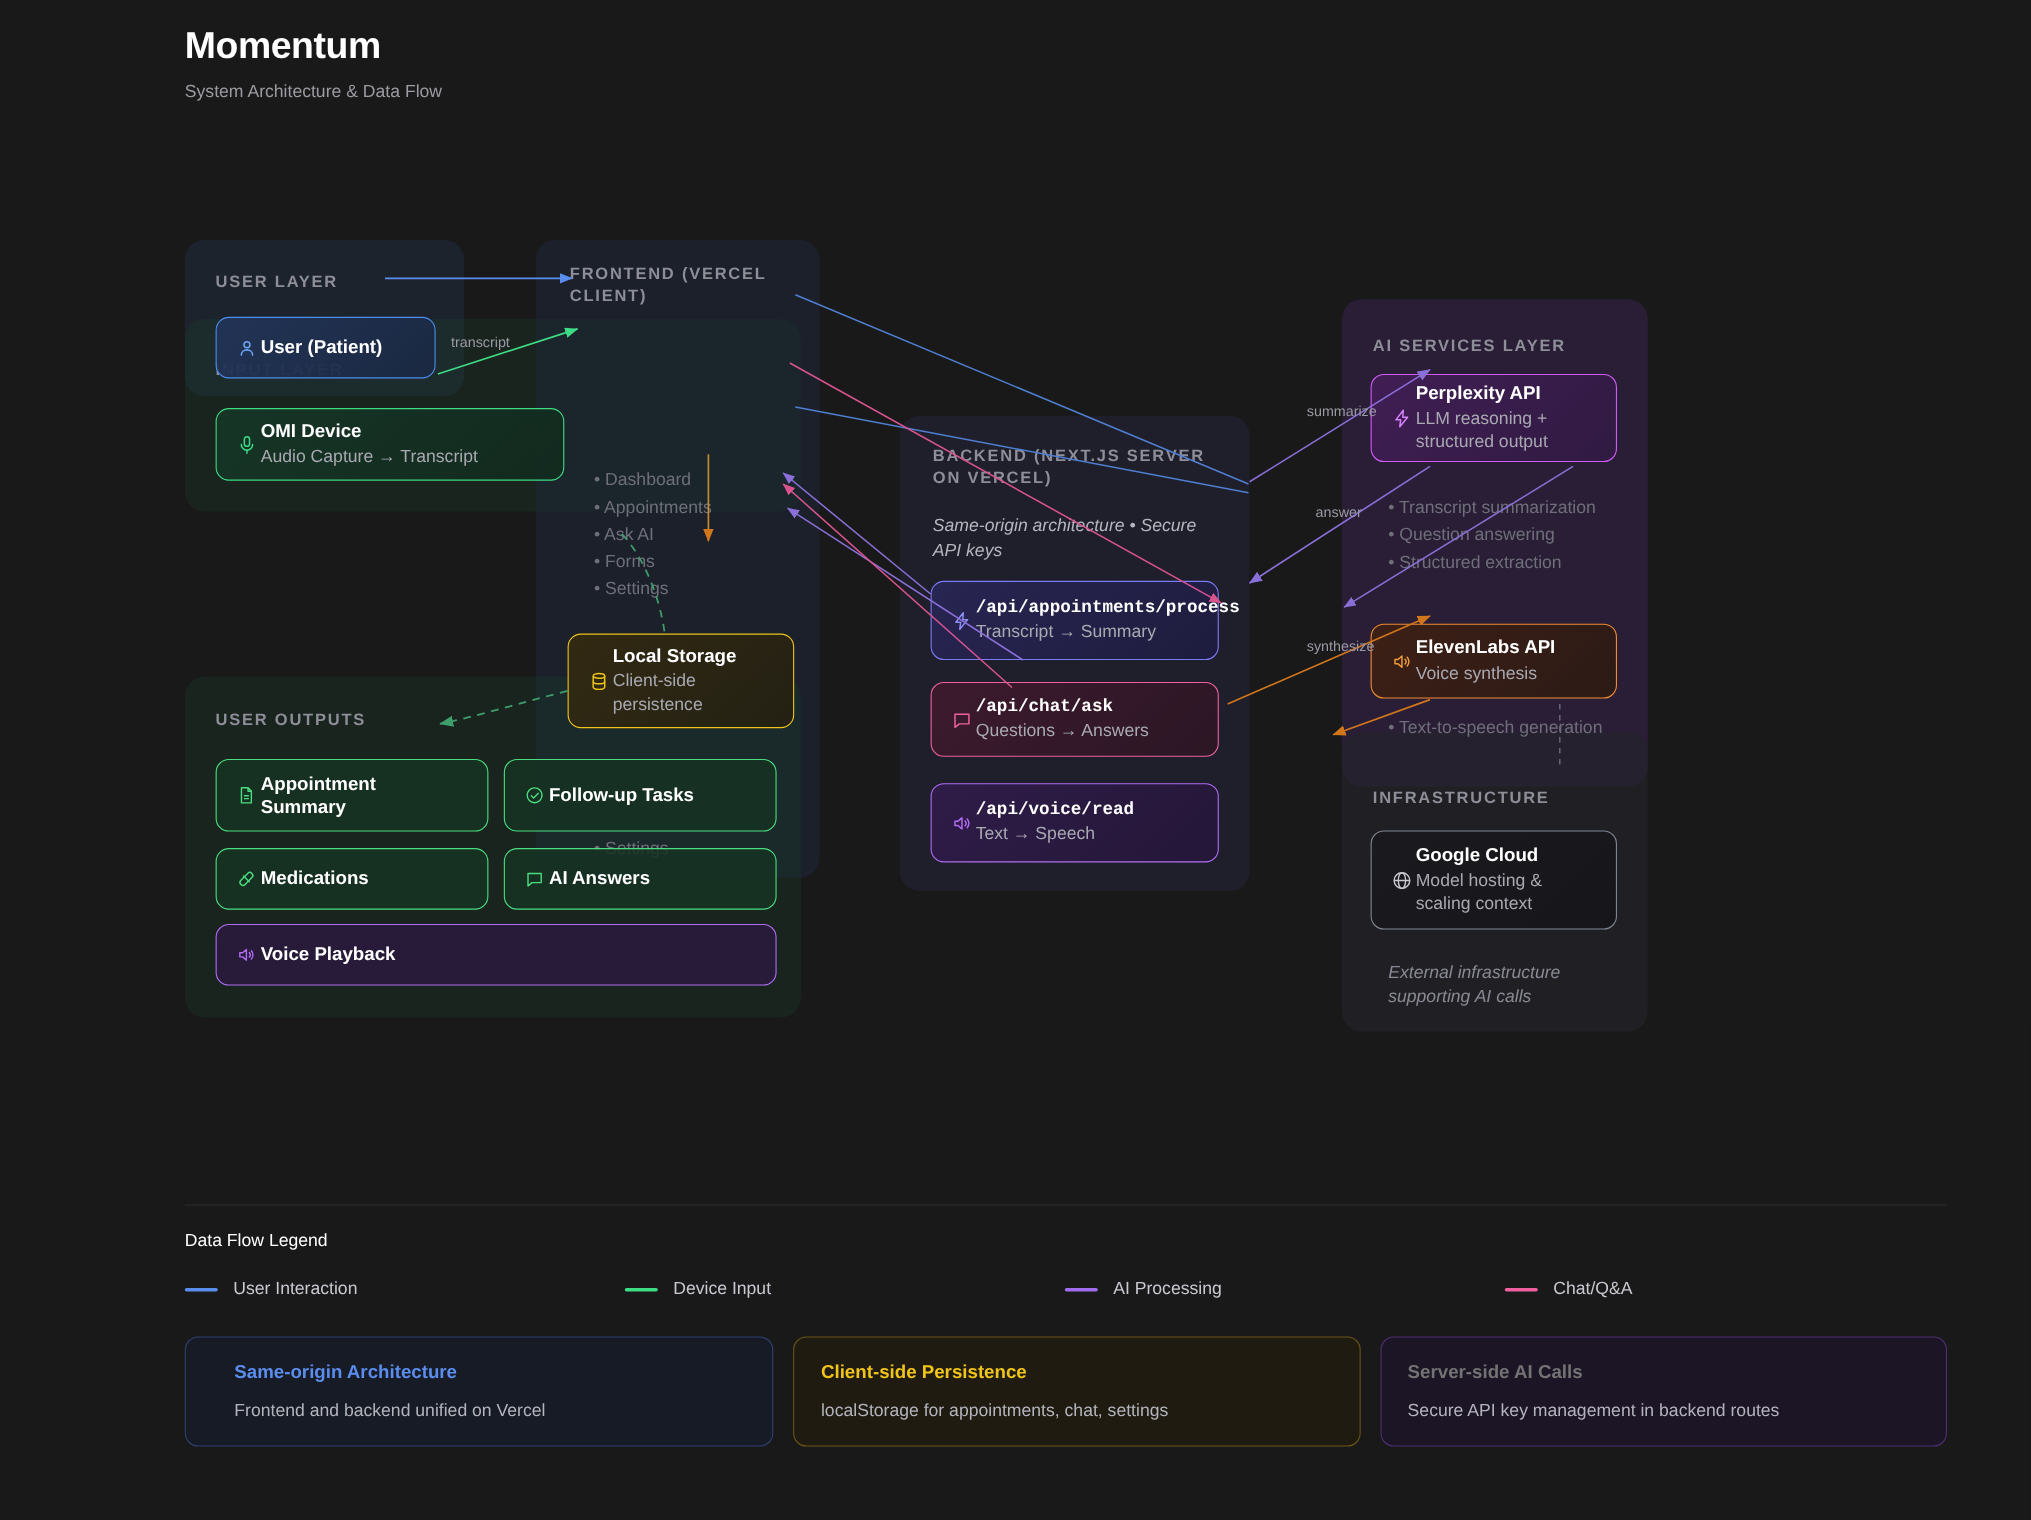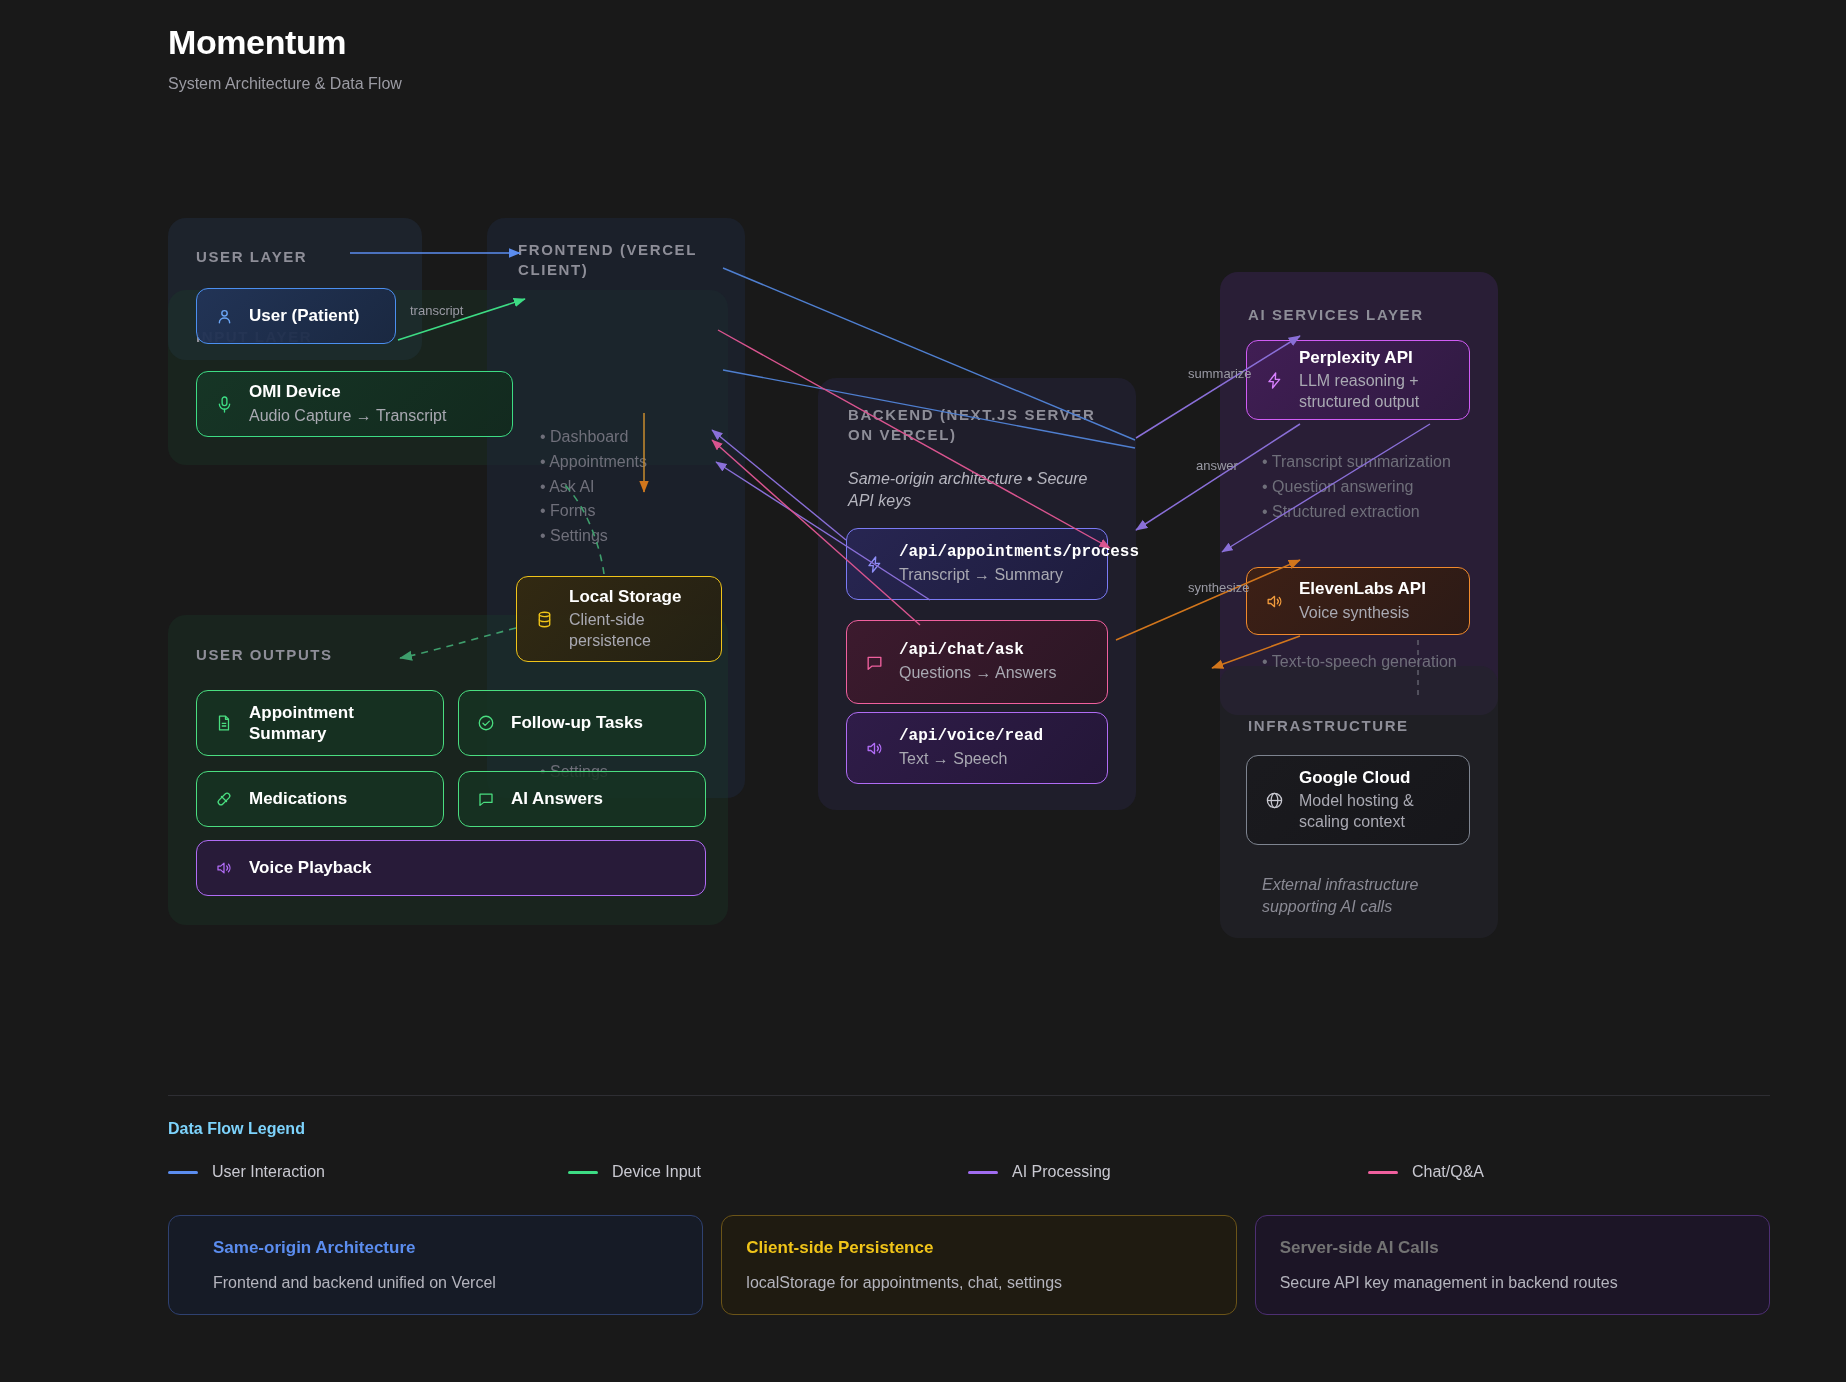--- a/index.html
+++ b/index.html
@@ -18,40 +18,40 @@
   
   .panel{position:absolute;border-radius:18px;}
   .panel-title{
     position:absolute;font-size:15px;font-weight:700;letter-spacing:1.6px;
     color:#8e8e98;text-transform:uppercase;line-height:1.35;
   }
 
   
   .node{
     position:absolute;border-radius:12px;border:1.6px solid #555;
-    display:flex;align-items:center;gap:14px;padding:27px 16px;
+    display:flex;align-items:center;gap:2px;padding:27px 16px;
   }
   .node .ico{flex:0 0 auto;width:22px;height:22px;display:flex;align-items:center;justify-content:center;}
   .node .txt{display:flex;flex-direction:column;gap:3px;min-width:0;}
   .node .t{font-size:17px;font-weight:700;color:#ffffff;line-height:1.25;}
   .node .d{font-size:16px;color:#a9a9b2;line-height:1.3;}
   .node.mono .t{font-family:"Liberation Mono","DejaVu Sans Mono",monospace;font-size:16px;}
 
   .bullets{position:absolute;font-size:16px;color:#6f6f7a;line-height:1.55;}
   .bullets div{white-space:nowrap;}
 
   .note{position:absolute;font-size:16px;font-style:italic;color:#b6b6bf;line-height:1.4;}
 
   
   svg.edges{position:absolute;inset:0;width:1846px;height:1382px;pointer-events:none;}
   .elbl{font-family:"Liberation Sans",sans-serif;font-size:13px;fill:#9a9aa4;}
 
   
   .divider{position:absolute;left:168px;top:1095px;width:1602px;height:1px;background:#2e2e33;}
-  .legend-title{position:absolute;left:168px;top:1120px;font-size:16px;font-weight:700;color:#7dd3fc;}
+  .legend-title{position:absolute;left:168px;top:1120px;font-size:16px;font-weight:400;color:#ffffff;}
   .legend-row{position:absolute;left:168px;top:1163px;width:1602px;display:flex;}
   .legend-item{display:flex;align-items:center;gap:14px;}
   .legend-item .ln{width:30px;height:3px;border-radius:2px;display:block;}
   .legend-item .lb{font-size:16px;color:#c9c9d1;white-space:nowrap;}
 
   
   .cards{position:absolute;left:168px;top:1215px;width:1602px;display:flex;gap:18px;}
   .card{flex:1;border-radius:12px;border:1.4px solid #333;padding:22px 24px;}
   .card .ct{font-size:17px;font-weight:700;margin-bottom:16px;}
   .card .cd{font-size:16px;color:#b4b4bd;}
@@ -148,21 +148,21 @@
       <svg width="19" height="19" viewBox="0 0 24 24" fill="none" stroke="#8e8ef8" stroke-width="1.7" stroke-linejoin="round">
         <path d="M13.5 2.5 5 13.5h5.5L9.5 21.5 18.5 10.5h-5.5z"></path>
       </svg>
     </span>
     <span class="txt">
       <span class="t">/api/appointments/process</span>
       <span class="d">Transcript → Summary</span>
     </span>
   </div>
 
-  <div class="node mono" style="left:846px;top:620px;width:262px;height:84px;border-color:#f0609e;background:linear-gradient(135deg,rgba(62,26,46,0.95),rgba(44,22,36,0.95));">
+  <div class="node mono" style="left:846px;top:620px;width:262px;height:68px;border-color:#f0609e;background:linear-gradient(135deg,rgba(62,26,46,0.95),rgba(44,22,36,0.95));">
     <span class="ico">
       <svg width="19" height="19" viewBox="0 0 24 24" fill="none" stroke="#f0609e" stroke-width="1.7" stroke-linejoin="round">
         <path d="M4 5.5h16v11H9l-5 4z"></path>
       </svg>
     </span>
     <span class="txt">
       <span class="t">/api/chat/ask</span>
       <span class="d">Questions → Answers</span>
     </span>
   </div>

